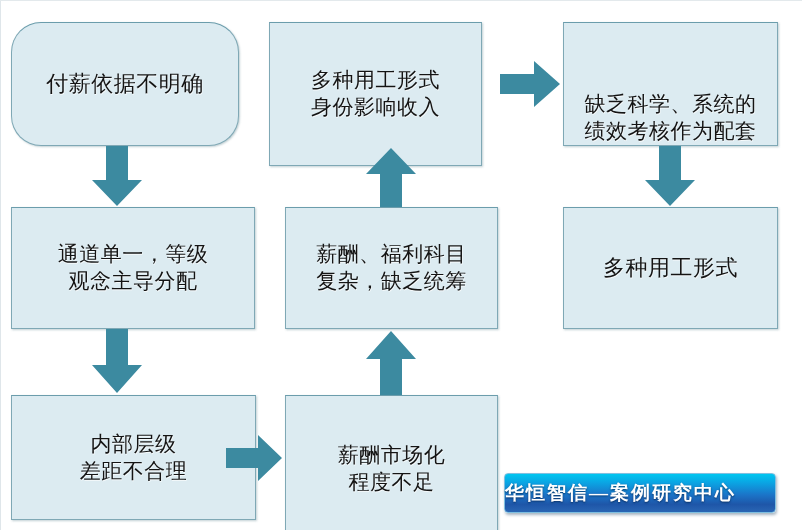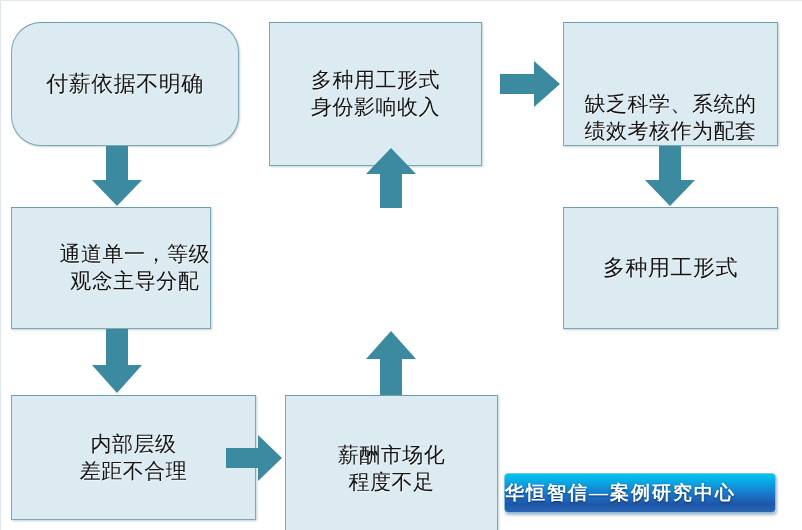--- a/index.html
+++ b/index.html
@@ -108,21 +108,21 @@
   <div class="node one-line" style="left:11px; top:22px; width:228px; height:124px;border-radius:30px;">
     <span class="label">付薪依据不明确</span>
   </div>
 
   <div class="arrow" style="left:90px; top:146px; width:54px; height:62px;">
     <svg width="54" height="62" viewBox="0 0 54 62">
       <polygon points="16,0 38,0 38,34 52,34 27,60 2,34 16,34" fill="#3c8aa0"></polygon>
     </svg>
   </div>
 
-  <div class="node" style="left:11px; top:207px; width:200px; height:122px;justify-content:flex-end;">
+  <div class="node" style="left:11px; top:207px; width:244px; height:122px;">
     <span class="label">通道单一，等级
 观念主导分配</span>
   </div>
 
   <div class="arrow" style="left:90px; top:329px; width:54px; height:66px;">
     <svg width="54" height="66" viewBox="0 0 54 66">
       <polygon points="16,0 38,0 38,36 52,36 27,64 2,36 16,36" fill="#3c8aa0"></polygon>
     </svg>
   </div>
 
@@ -141,20 +141,24 @@
     <span class="label">多种用工形式
 身份影响收入</span>
   </div>
 
   <div class="arrow" style="left:364px; top:146px; width:54px; height:62px;">
     <svg width="54" height="62" viewBox="0 0 54 62">
       <polygon points="27,2 52,28 38,28 38,62 16,62 16,28 2,28" fill="#3c8aa0"></polygon>
     </svg>
   </div>
 
+  <div class="node" style="left:285px; top:207px; width:213px; height:122px;">
+    <span class="label">薪酬、福利科目
+复杂，缺乏统筹</span>
+  </div>
 
   <div class="arrow" style="left:364px; top:329px; width:54px; height:66px;">
     <svg width="54" height="66" viewBox="0 0 54 66">
       <polygon points="27,2 52,30 38,30 38,66 16,66 16,30 2,30" fill="#3c8aa0"></polygon>
     </svg>
   </div>
 
   <div class="node" style="left:285px; top:395px; width:213px; height:148px;">
     <span class="label">薪酬市场化
 程度不足</span>

